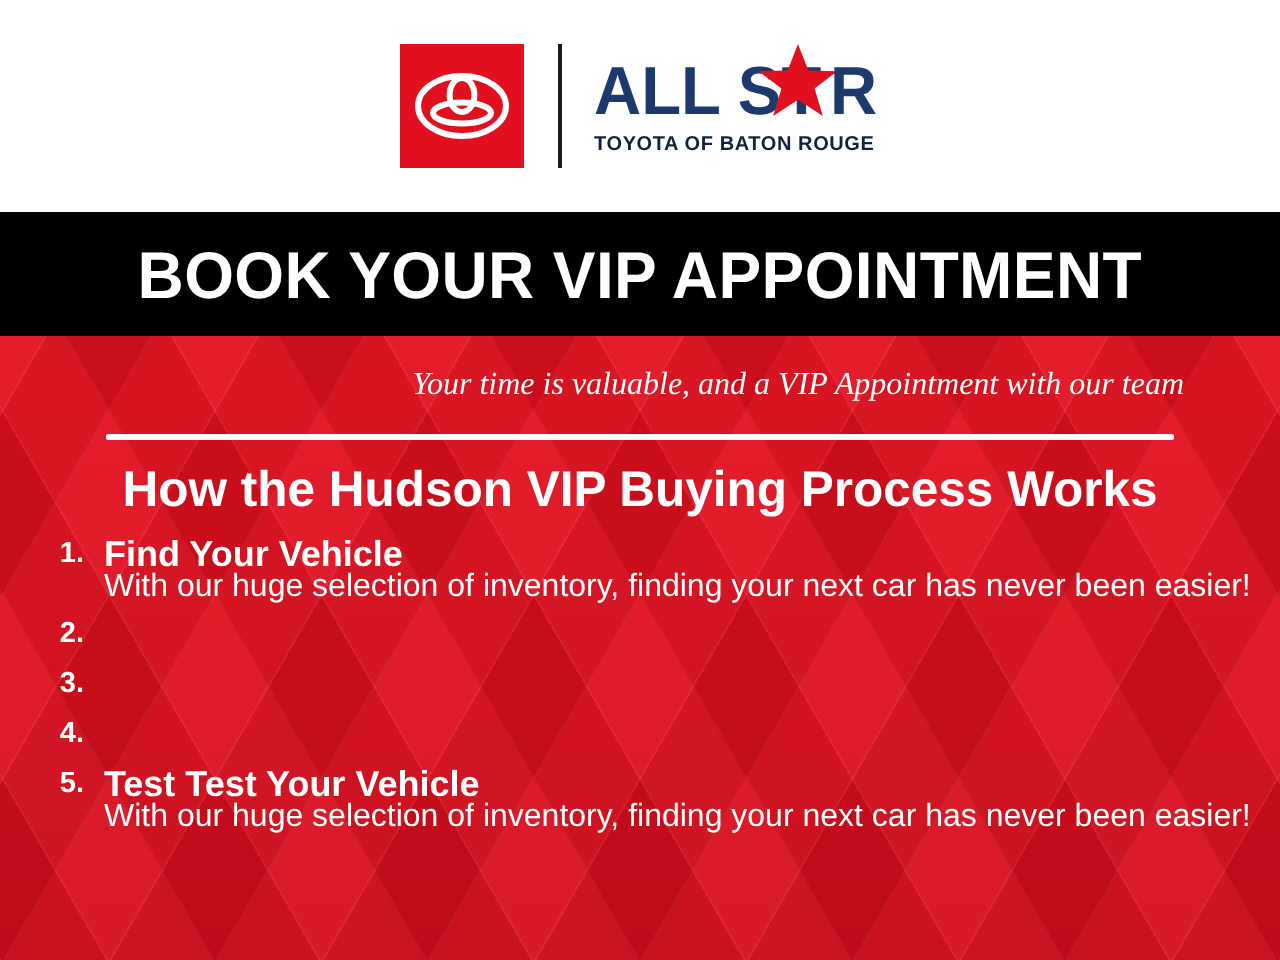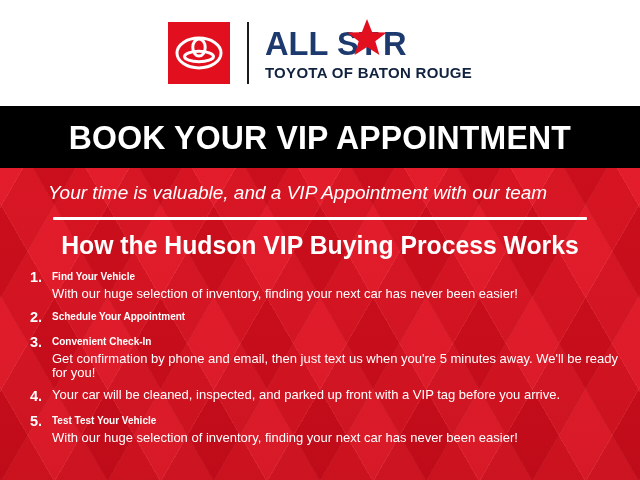--- a/index.html
+++ b/index.html
@@ -84,21 +84,21 @@
   .star-icon {
     position: absolute;
     left: -36px;
     top: -25px;
     width: 40px;
     height: 40px;
   }
   .dealer-line {
     font-family: "Liberation Sans", sans-serif;
     font-weight: bold;
-    font-size: 15px;
+    font-size: 10px;
     letter-spacing: 0.3px;
     color: #11223f;
     margin-top: 3px;
     white-space: nowrap;
   }
 
   
   .headline-bar {
     position: absolute;
     left: 0; top: 106px;
@@ -142,25 +142,25 @@
         rgba(255,255,255,0.03) 46px 92px),
       repeating-linear-gradient(-60deg,
         rgba(0,0,0,0.05) 0 46px,
         rgba(255,255,255,0.025) 46px 92px),
       linear-gradient(180deg, #e2101f 0%, #dd0f1e 55%, #d50d1b 100%);
     overflow: hidden;
   }
 
   .intro {
     margin: 14px 0 0 0;
-    text-align: left;
-    color: #ffffff;
-    font-family: Liberation Sans, sans-serif;
+    text-align: right;
+    color: #ffffff;
+    font-family: Liberation Serif, serif;
     font-style: italic;
-    font-size: 19px;
+    font-size: 16px;
     line-height: 21px;
     font-weight: normal;
     padding: 0 48px;
   }
   .rule {
     width: 534px;
     height: 3px;
     background: #ffffff;
     margin: 14px auto 0 auto;
     border-radius: 1px;
@@ -200,27 +200,27 @@
     line-height: 18px;
     padding-top: 0px;
   }
   .step-body {
     padding-left: 10px;
   }
   .step-title {
     color: #ffffff;
     font-family: "Liberation Sans", sans-serif;
     font-weight: bold;
-    font-size: 10px;
+    font-size: 18px;
     line-height: 18px;
   }
   .step-desc {
     color: #ffffff;
     font-family: "Liberation Sans", sans-serif;
-    font-size: 13px;
+    font-size: 16px;
     line-height: 14px;
     margin-top: 1px;
   }
 </style>
 </head>
 <body>
 
 <div class="poster">
 
   <div class="logo-band">
@@ -274,36 +274,30 @@
         <div class="step-num">1.</div>
         <div class="step-body">
           <div class="step-title">Find Your Vehicle</div>
           <div class="step-desc">With our huge selection of inventory, finding your next car has never been easier!</div>
         </div>
       </li>
 
       <li class="step">
         <div class="step-num">2.</div>
         <div class="step-body">
-          <div class="step-title">Schedule Your Appointment</div>
         </div>
       </li>
 
       <li class="step">
         <div class="step-num">3.</div>
-        <div class="step-body">
-          <div class="step-title">Convenient Check-In</div>
-          <div class="step-desc">Get confirmation by phone and email, then just text us when you're 5 minutes away. We'll be ready for you!</div>
-        </div>
       </li>
 
       <li class="step">
         <div class="step-num">4.</div>
         <div class="step-body">
-          <div class="step-desc">Your car will be cleaned, inspected, and parked up front with a VIP tag before you arrive.</div>
         </div>
       </li>
 
       <li class="step">
         <div class="step-num">5.</div>
         <div class="step-body">
           <div class="step-title">Test Test Your Vehicle</div>
           <div class="step-desc">With our huge selection of inventory, finding your next car has never been easier!</div>
         </div>
       </li>

